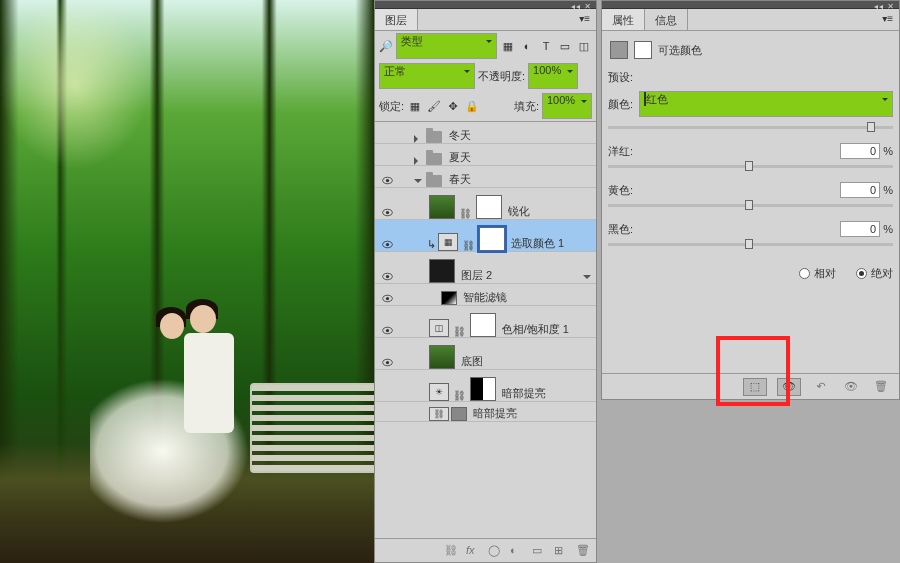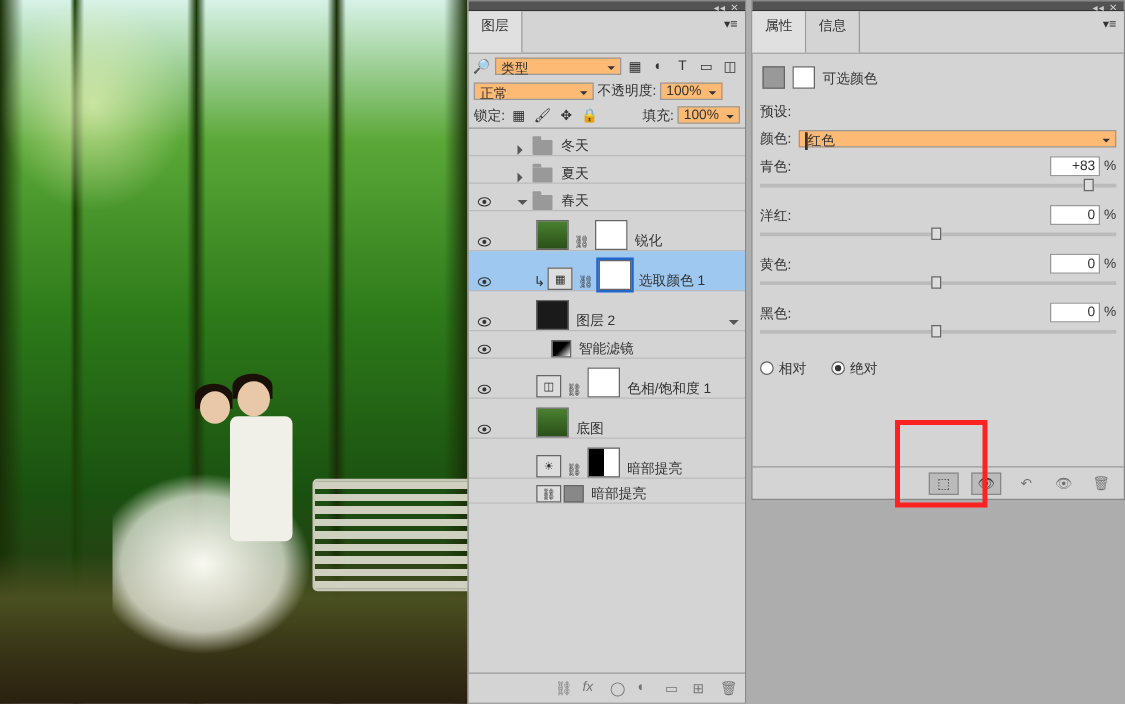--- a/index.html
+++ b/index.html
@@ -13,26 +13,26 @@
 .canvas .head1{position:absolute;top:30px;left:70px;width:24px;height:26px;background:#e8c8a8;border-radius:50%}
 .canvas .head2{position:absolute;top:22px;left:100px;width:26px;height:28px;background:#e8c8a8;border-radius:50%}
 .canvas .hair1{position:absolute;top:24px;left:66px;width:30px;height:20px;background:#1a1008;border-radius:50% 50% 0 0}
 .canvas .hair2{position:absolute;top:16px;left:96px;width:32px;height:20px;background:#1a1008;border-radius:50% 50% 0 0}
 .canvas .groom{position:absolute;top:50px;left:94px;width:50px;height:100px;background:#f0f0e8;border-radius:6px}
 
 .panel{position:absolute;background:#d4d4d4;border:1px solid #888}
 .layers{left:374px;top:0;width:223px;height:563px}
 .props{left:601px;top:0;width:299px;height:400px}
 .panel-titlebar{height:8px;background:#535353;border-bottom:1px solid #333}
-.panel-tabs{display:flex;background:#d4d4d4;height:34px;border-bottom:1px solid #999}
+.panel-tabs{display:flex;background:#d4d4d4;height:22px;border-bottom:1px solid #999}
 .tab{padding:4px 10px;background:#d4d4d4;border-right:1px solid #999;cursor:default}
 .tab.active{background:#e0e0e0}
 .panel-menu{margin-left:auto;padding:4px 6px;font-size:10px;cursor:pointer}
 .row{display:flex;align-items:center;padding:2px 4px;gap:3px}
-.sel{background:#fdba74;border:1px solid #999;height:14px;padding:0 14px 0 4px;position:relative;flex:1}
+.sel{background:#84cc16;border:1px solid #999;height:26px;padding:0 14px 0 4px;position:relative;flex:1}
 .sel::after{content:"";position:absolute;right:4px;top:6px;border:3px solid transparent;border-top-color:#333}
 .sel.sm{flex:0 0 50px}
 .icon-btn{width:16px;height:16px;display:flex;align-items:center;justify-content:center;cursor:pointer}
 .lbl{white-space:nowrap}
 
 .layer-list{overflow:hidden}
 .layer{display:flex;align-items:flex-end;height:32px;border-bottom:1px solid #bbb;padding-right:4px}
 .layer.sm{height:22px}
 .layer.selected{background:#9ec8f0}
 .eye{width:24px;display:flex;justify-content:center;cursor:pointer}
@@ -61,21 +61,21 @@
 .prop-head{display:flex;align-items:center;gap:6px;padding:4px 2px 8px}
 .prop-ic{width:18px;height:18px;border:1px solid #666;background:#999}
 .prop-row{display:flex;align-items:center;gap:6px;padding:3px 0}
 .swatch{width:18px;height:14px;background:#c00;border:1px solid #333}
 .slider-row{padding:2px 0 8px}
 .slider-lbl{display:flex;justify-content:space-between;align-items:center;padding:2px 0}
 .num-field{width:40px;height:16px;background:#fff;border:1px solid #999;text-align:right;padding:0 3px}
 .pct{margin-left:3px}
 .track{height:3px;background:#bbb;position:relative;margin:4px 0 2px}
 .handle{position:absolute;top:-4px;width:8px;height:10px;background:#ddd;border:1px solid #666}
-.radios{display:flex;justify-content:flex-start;gap:20px;padding:10px 0}
+.radios{display:flex;justify-content:flex-end;gap:20px;padding:10px 0}
 .radio{display:flex;align-items:center;gap:4px;cursor:pointer}
 .radio-dot{width:11px;height:11px;border:1px solid #666;border-radius:50%;background:#fff;display:flex;align-items:center;justify-content:center}
 .radio-dot.on::after{content:"";width:5px;height:5px;background:#333;border-radius:50%}
 
 .prop-footer{position:absolute;bottom:0;left:0;right:0;height:26px;border-top:1px solid #999;display:flex;align-items:center;gap:10px;padding:0 8px}
 .prop-footer .spacer{flex:1}
 .fbtn{width:20px;height:16px;display:flex;align-items:center;justify-content:center;opacity:0.6;cursor:pointer}
 .fbtn.boxed{background:#bbb;border:1px solid #888;width:24px;height:18px;opacity:1}
 .red-box{position:absolute;border:4px solid #f22;pointer-events:none}
 .dots{position:absolute;right:4px;top:1px;font-size:8px;letter-spacing:1px;color:#ccc;cursor:pointer}
@@ -284,24 +284,20 @@
     </div>
     <div class="prop-row">
       <span class="lbl">预设:</span>
     </div>
     <div class="prop-row">
       <span class="lbl">颜色:</span>
       <div class="sel"><span class="swatch"></span> <span>红色</span></div>
     </div>
 
     <div class="slider-row">
-      <div class="slider-lbl">
-          <span>青色:</span>
-          <span><input class="num-field" value="+83" style=""><span class="pct">%</span></span>
-        </div>
       <div class="track">
           <div class="handle" style="left:91%"></div>
         </div>
     </div>
     <div class="slider-row">
       <div class="slider-lbl">
           <span>洋红:</span>
           <span><input class="num-field" value="0" style=""><span class="pct">%</span></span>
         </div>
       <div class="track">

